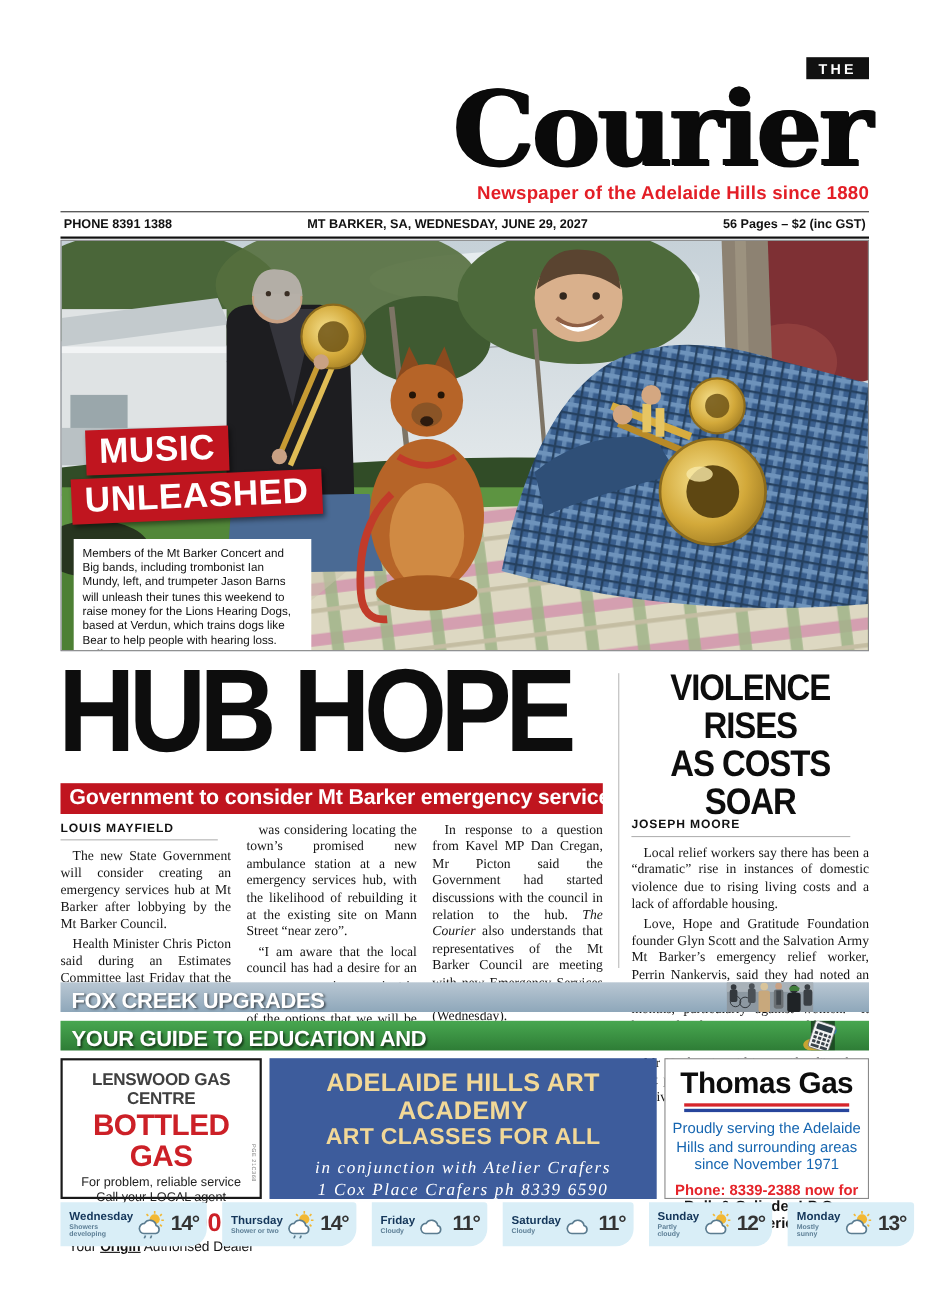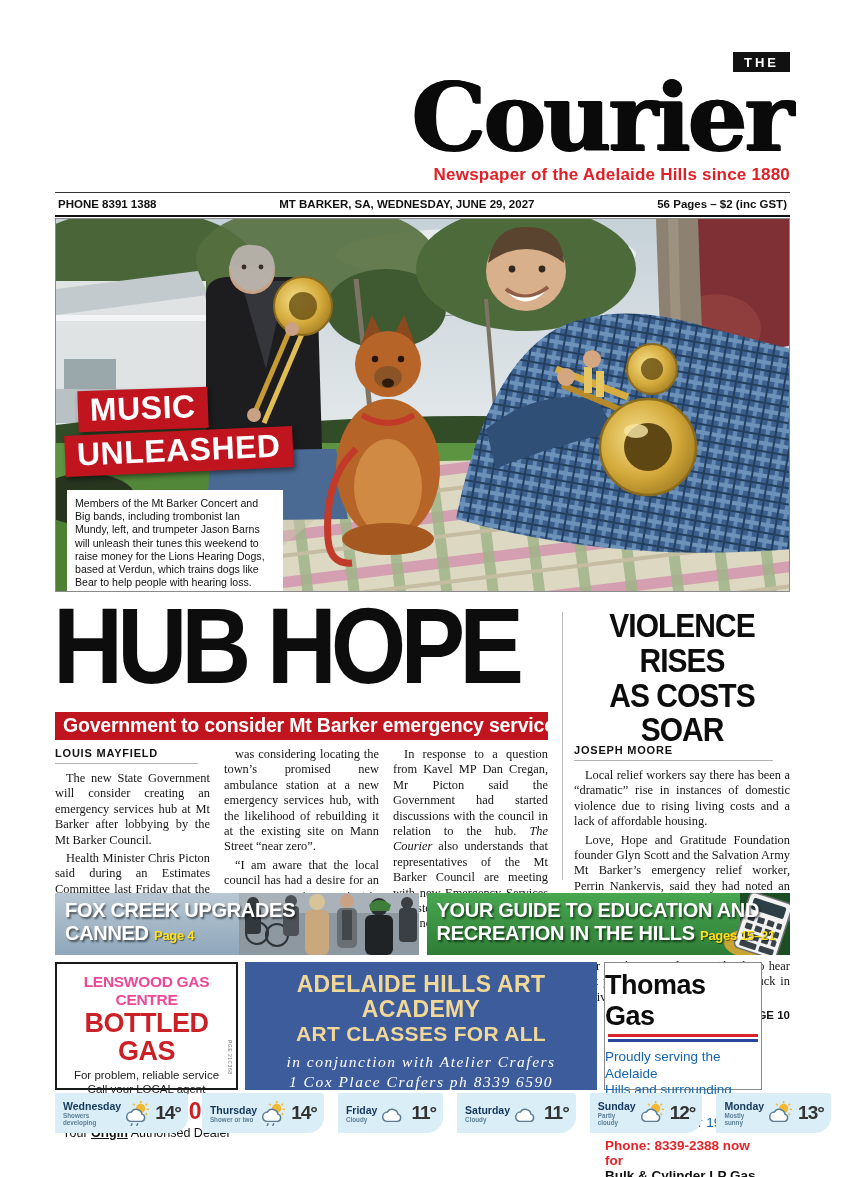--- a/index.html
+++ b/index.html
@@ -46,47 +46,47 @@
              text-align:justify; text-indent:11px; margin-bottom:3px; }
   .continued { font-weight:bold; font-size:11.5px; color:#111; text-align:right; margin-top:4px; }
 
   
   .v-divider { position:absolute; left:562px; top:612px; width:1px; height:268px; background:#bbb; }
   .story2 { position:absolute; left:574px; top:608px; width:216px; }
   .story2 h2 { font-size:30px; line-height:31px; letter-spacing:-1px; color:#0d0d0d; text-align:center;
                transform:scaleY(1.12); transform-origin:top; margin-bottom:12px; font-weight:bold; }
 
   
-  .promos { position:absolute; left:55px; top:893px; width:735px; height:62px; display:flex; gap:8px; }
+  .promos { position:absolute; left:55px; top:893px; width:735px; height:62px; display:flex; gap:8px;flex-direction:column; }
   .promo { flex:1; position:relative; overflow:hidden; display:flex; }
   .promo-text { position:relative; z-index:2; padding:6px 0 0 10px; }
   .promo-line { color:#fff; font-weight:bold; font-size:20px; line-height:23px; letter-spacing:-0.3px;
                 text-shadow:1.5px 1.5px 2px rgba(0,0,0,0.55); white-space:nowrap; }
   .page-ref { color:#ffe11e; font-size:13px; font-weight:bold; text-shadow:1px 1px 1px rgba(0,0,0,0.55); }
   .promo1 { background:linear-gradient(180deg,#b9c7d3,#8ea7ba); }
   .promo2 { background:linear-gradient(180deg,#48a750,#2e7d36); }
   .promo1 .banner-photo { position:absolute; right:0; top:0; height:100%; }
   .promo2 .banner-art { position:absolute; right:0; top:0; height:100%; }
 
   
   .ads { position:absolute; left:55px; top:962px; width:735px; height:128px; display:flex; gap:7px; }
   .ad-lenswood { width:183px; border:2px solid #1a1a1a; background:#fff; text-align:center; padding-top:9px; position:relative; }
-  .ad-lenswood .t1 { color:#ec4899; font-weight:bold; font-size:15.5px; letter-spacing:-0.3px; }
+  .ad-lenswood .t1 { color:#404040; font-weight:bold; font-size:15.5px; letter-spacing:-0.3px; }
   .ad-lenswood .t2 { color:#cc2027; font-weight:bold; font-size:27px; letter-spacing:-0.5px; line-height:28px; }
   .ad-lenswood .t3 { color:#222; font-size:11.5px; line-height:14px; margin-top:3px; }
   .ad-lenswood .ph { color:#cc2027; font-weight:bold; font-size:23px; margin-top:2px; }
   .ad-lenswood .dealer { color:#111; font-size:12.5px; margin-top:1px; }
   .ad-lenswood .dealer b { text-decoration:underline; }
   .ad-code { position:absolute; right:3px; bottom:14px; writing-mode:vertical-rl; font-size:5px; color:#777; letter-spacing:0.5px; }
   .ad-art { width:352px; background:#3d5c9c; text-align:center; color:#fff; padding-top:10px; }
   .ad-art .t1 { color:#f2d897; font-weight:bold; font-size:23px; line-height:25px; letter-spacing:0.3px; }
   .ad-art .t2 { color:#f2d897; font-weight:bold; font-size:21px; line-height:24px; letter-spacing:0.3px; }
   .ad-art .it { font-family:"Liberation Serif", serif; font-style:italic; font-size:15.5px; letter-spacing:1.5px; line-height:20px; margin-top:6px; }
   .ad-art .web { font-family:"Liberation Serif", serif; font-weight:bold; font-size:16px; letter-spacing:1.5px; margin-top:2px; }
-  .ad-thomas { width:158px; border:1px solid #8a8a8a; background:#fff; padding-top:7px; }
+  .ad-thomas { width:186px; border:1px solid #8a8a8a; background:#fff; text-align:center; padding-top:7px; }
   .ad-thomas .t1 { color:#0d0d0d; font-weight:bold; font-size:27px; letter-spacing:-0.5px; }
   .ad-thomas .rule-red  { height:3px; width:150px; background:#d6252b; margin:2px auto 0; }
   .ad-thomas .rule-blue { height:3px; width:150px; background:#27459c; margin:2px auto 0; }
   .ad-thomas .blue { color:#1565b0; font-weight:normal; font-size:13.5px; line-height:16.5px; margin-top:7px; }
   .ad-thomas .red  { color:#e5242a; font-weight:bold; font-size:13.5px; margin-top:6px; }
   .ad-thomas .blk  { color:#111; font-weight:bold; font-size:13.5px; }
 
   
   .weather { position:absolute; left:55px; top:1093px; width:735px; height:40px; display:flex; gap:14px; }
   .wcard { flex:1; background:#d9eef7; border-radius:0 3px 16px 0; display:flex; align-items:center; padding:3px 7px 3px 8px; }

